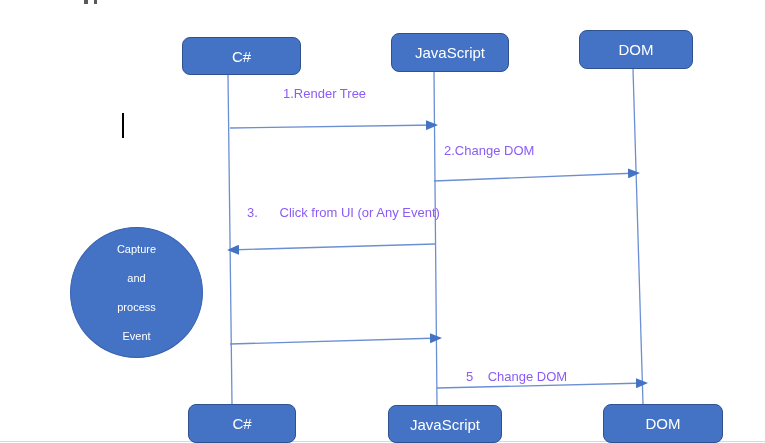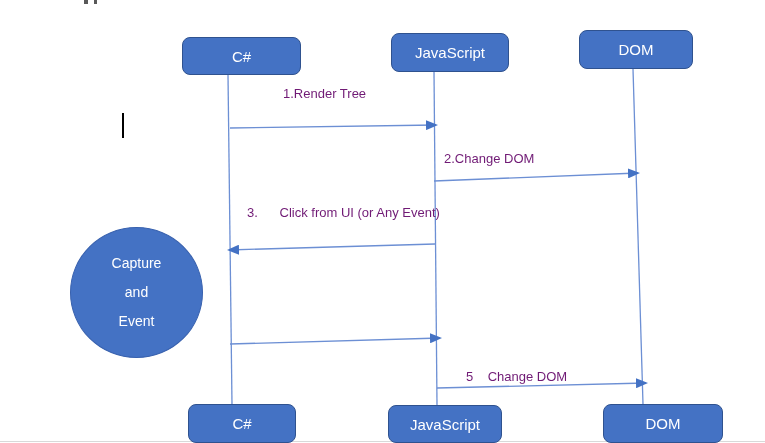--- a/index.html
+++ b/index.html
@@ -46,38 +46,38 @@
     border-radius: 8px;
     box-sizing: border-box;
     display: flex;
     align-items: center;
     justify-content: center;
     color: #ffffff;
     font-size: 15px;
   }
   .msg {
     position: absolute;
-    color: #701a75;
+    color: #8b5cf6;
     font-size: 13px;
     white-space: pre;
   }
   .circle {
     position: absolute;
     left: 70px; top: 227px;
     width: 133px; height: 131px;
     background: #4472C4;
     border: 1.6px solid #3861ae;
     border-radius: 50%;
     box-sizing: border-box;
     display: flex;
     flex-direction: column;
     align-items: center;
     justify-content: center;
     color: #ffffff;
-    font-size: 14px;
+    font-size: 11px;
     line-height: 29px;
     text-align: center;
   }
 </style>
 </head>
 <body>
 
 <div class="canvas">
 
   <div class="bottom-edge"></div>
@@ -117,23 +117,24 @@
     <span>C#</span>
   </div>
   <div class="actor" style="left:388px; top:405px; width:114px; height:38px;">
     <span>JavaScript</span>
   </div>
   <div class="actor" style="left:603px; top:404px; width:120px; height:39px;">
     <span>DOM</span>
   </div>
 
   <div class="msg" style="left:283px; top:86px;">1.Render Tree</div>
-  <div class="msg" style="left:444px; top:151px;">2.Change DOM</div>
+  <div class="msg" style="left:444px; top:143px;">2.Change DOM</div>
   <div class="msg" style="left:247px; top:205px;text-align:right;">3.&nbsp;&nbsp;&nbsp;&nbsp;&nbsp;&nbsp;Click from UI (or Any Event)</div>
   <div class="msg" style="left:466px; top:369px;text-align:right;">5&nbsp;&nbsp;&nbsp;&nbsp;Change DOM</div>
 
   <div class="circle">
     <div>Capture</div>
     <div>and</div>
+    <div>process</div>
     <div>Event</div>
   </div>
 
 </div>
 
 </body></html>

